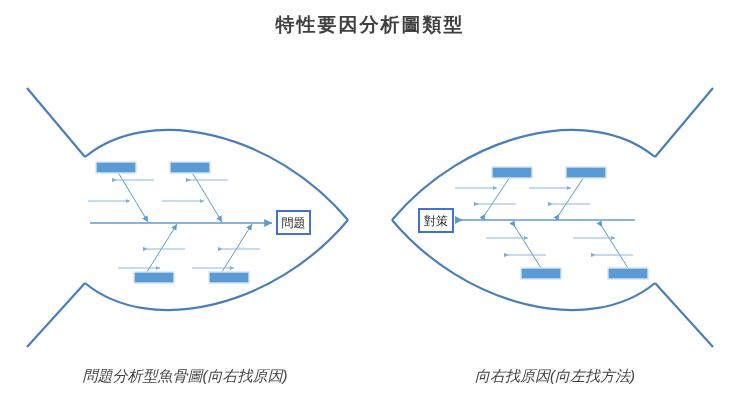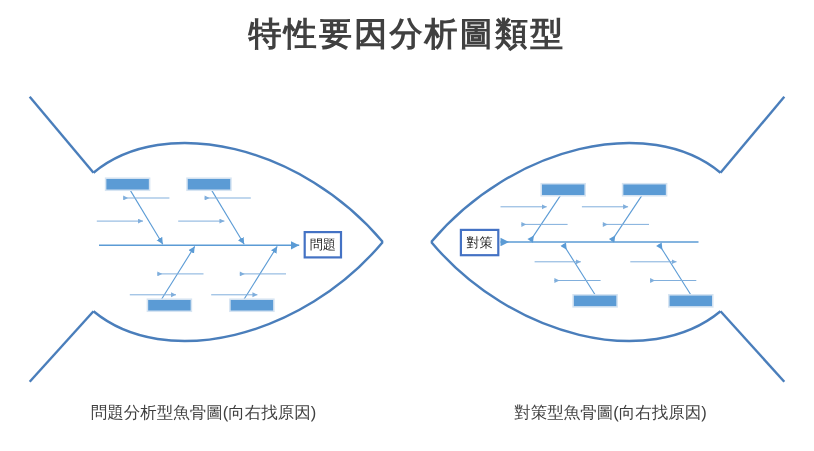--- a/index.html
+++ b/index.html
@@ -19,21 +19,21 @@
     inset: 0;
     width: 740px;
     height: 410px;
   }
   .slide-title {
     position: absolute;
     top: 14px;
     left: 0;
     width: 740px;
     text-align: center;
-    font-size: 30px;
+    font-size: 19px;
     font-weight: 700;
     letter-spacing: 2px;
     color: #404040;
     line-height: 1.2;
   }
   .diagram-wrap {
     position: absolute;
     top: 75px;
     left: 0;
     width: 740px;
@@ -48,20 +48,21 @@
     height: 260px;
     overflow: visible;
   }
   .caption {
     position: absolute;
     top: 366px;
     font-size: 15px;
     color: #3f3f3f;
     text-align: center;
     line-height: 1.3;
+    font-style: italic;
   }
   .caption-left  { left: 20px;  width: 330px; }
   .caption-right { left: 390px; width: 330px; }
 
   .label-box-text {
     font-family: "Liberation Sans", "DejaVu Sans", sans-serif;
     font-size: 12px;
     fill: #262626;
     dominant-baseline: middle;
     text-anchor: middle;
@@ -176,15 +177,15 @@
 
       <g>
         <rect x="419" y="134" width="34" height="23" fill="#FFFFFF" stroke="#4472C4" stroke-width="2"></rect>
         <text class="label-box-text" x="436" y="146.5">對策</text>
       </g>
     </svg>
   </div>
 
   <div class="caption caption-left">問題分析型魚骨圖(向右找原因)</div>
 
-  <div class="caption caption-right">對策型魚骨圖(向右找原因)</div>
+  <div class="caption caption-right">向右找原因(向左找方法)</div>
 
 </div>
 
 </body></html>

